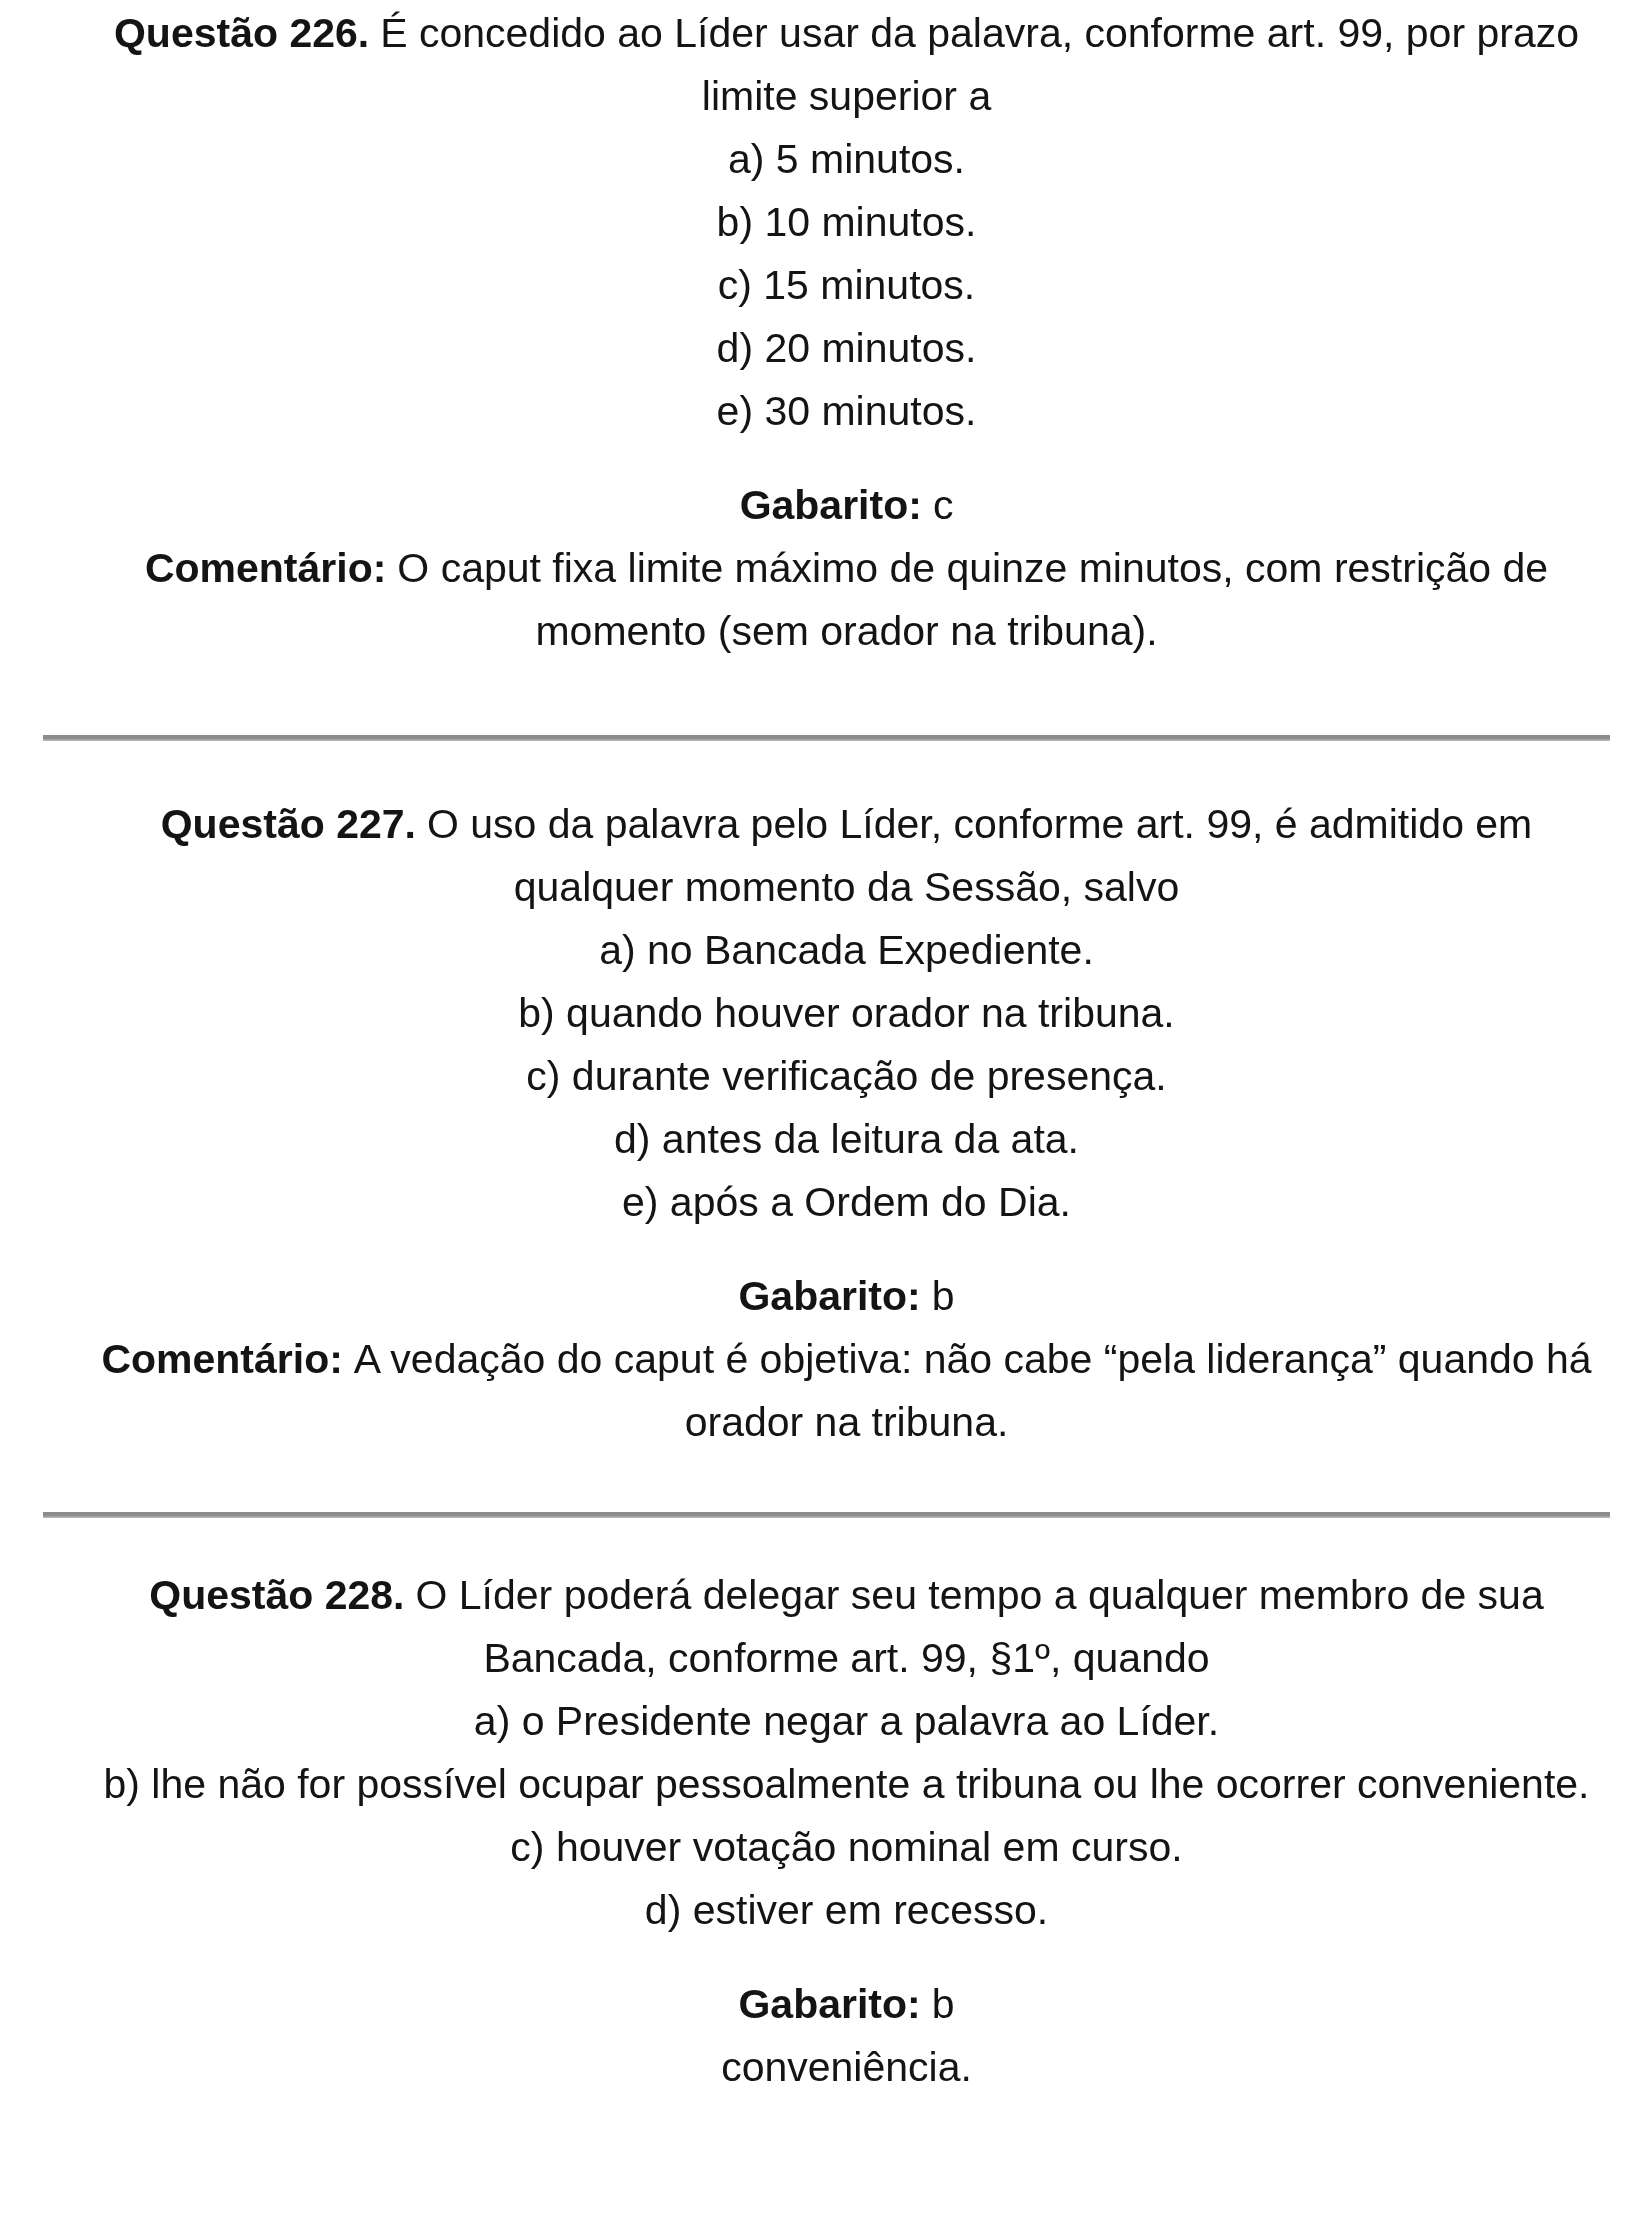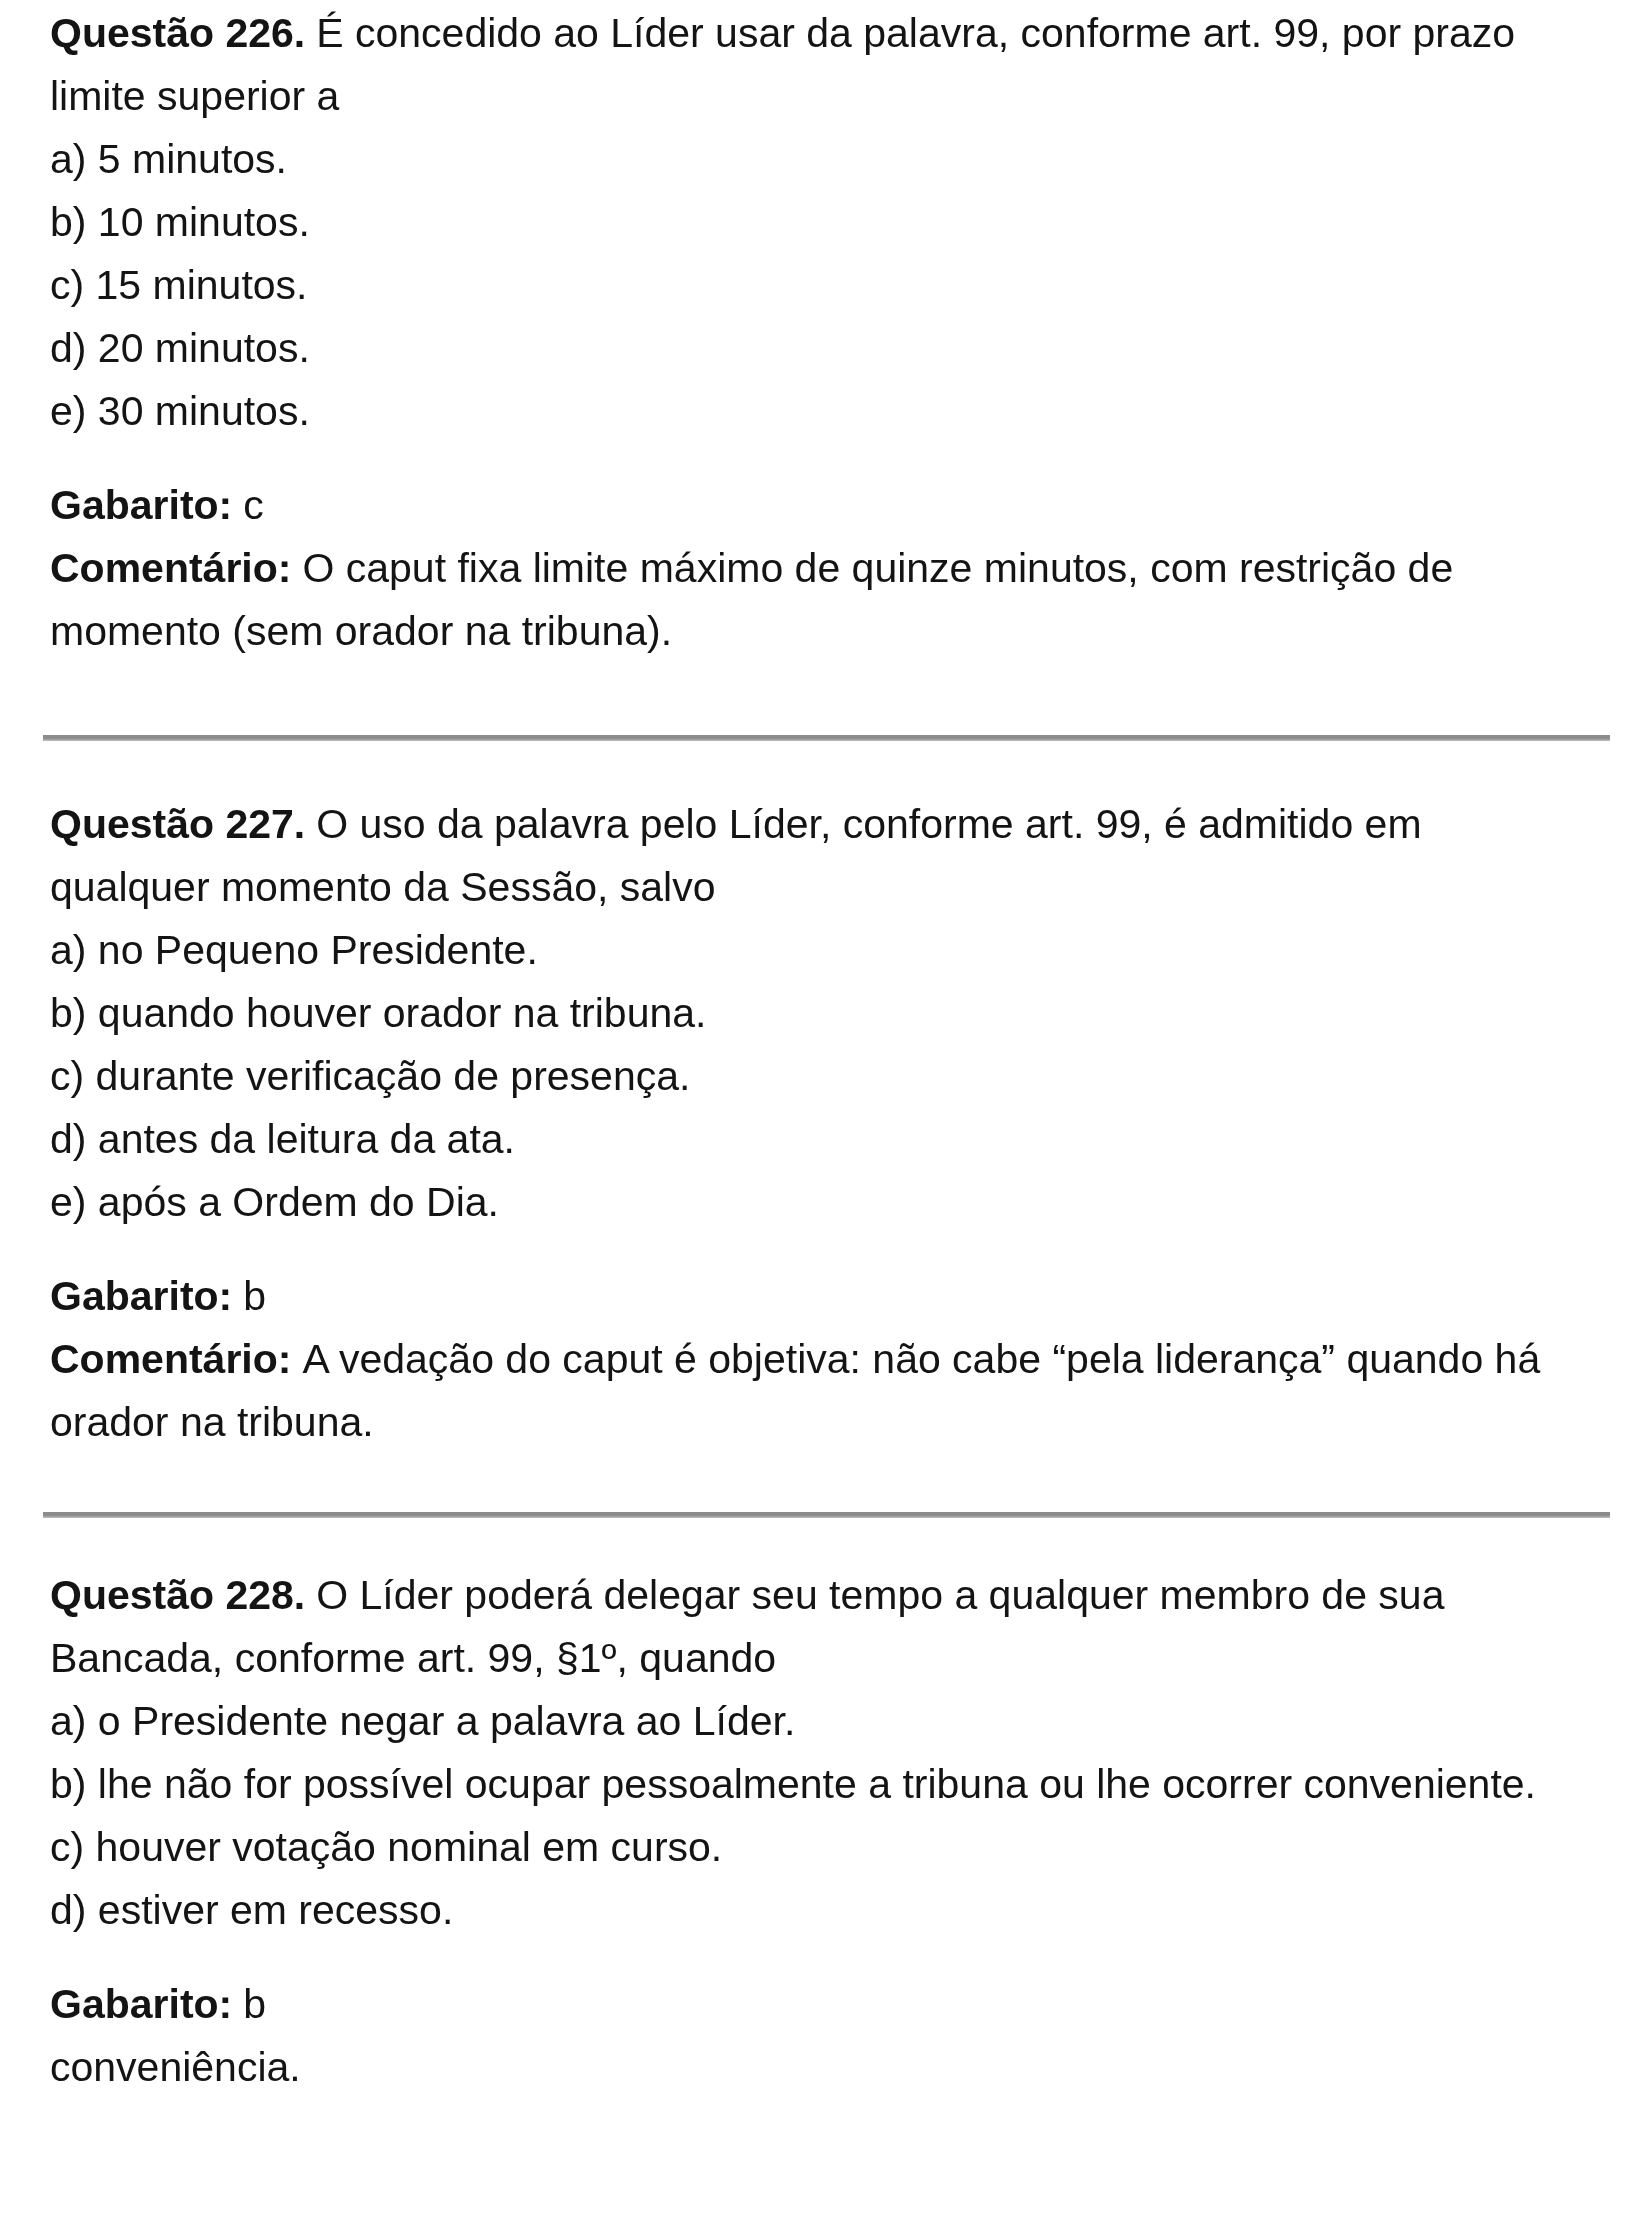--- a/index.html
+++ b/index.html
@@ -14,20 +14,21 @@
     overflow: hidden;
     font-family: "Liberation Sans", sans-serif;
     font-size: 41px;
     color: #141414;
     -webkit-font-smoothing: antialiased;
   }
   .question {
     position: absolute;
     left: 50px;
     right: 1px;
+    text-align: center;
   }
   #q1 { top: 1.7px; }
   #q2 { top: 793px; }
   #q3 { top: 1564px; }
   .line {
     height: 63px;
     line-height: 63px;
     white-space: nowrap;
   }
   .gab-line {
@@ -69,21 +70,21 @@
   <div class="line">momento (sem orador na tribuna).</div>
 </section>
 
 <div class="divider" id="divider-1"></div>
 
 <section class="question" id="q2">
   <div class="line">
     <strong class="lbl">Questão 227.</strong><span>O uso da palavra pelo Líder, conforme art. 99, é admitido em</span>
   </div>
   <div class="line">qualquer momento da Sessão, salvo</div>
-  <div class="line">a) no Pequeno Presidente.</div>
+  <div class="line">a) no Bancada Expediente.</div>
   <div class="line">b) quando houver orador na tribuna.</div>
   <div class="line">c) durante verificação de presença.</div>
   <div class="line">d) antes da leitura da ata.</div>
   <div class="line">e) após a Ordem do Dia.</div>
   <div class="line gab-line">
     <strong class="lbl">Gabarito:</strong><span>b</span>
   </div>
   <div class="line">
     <strong class="lbl">Comentário:</strong><span>A vedação do caput é objetiva: não cabe “pela liderança” quando há</span>
   </div>

